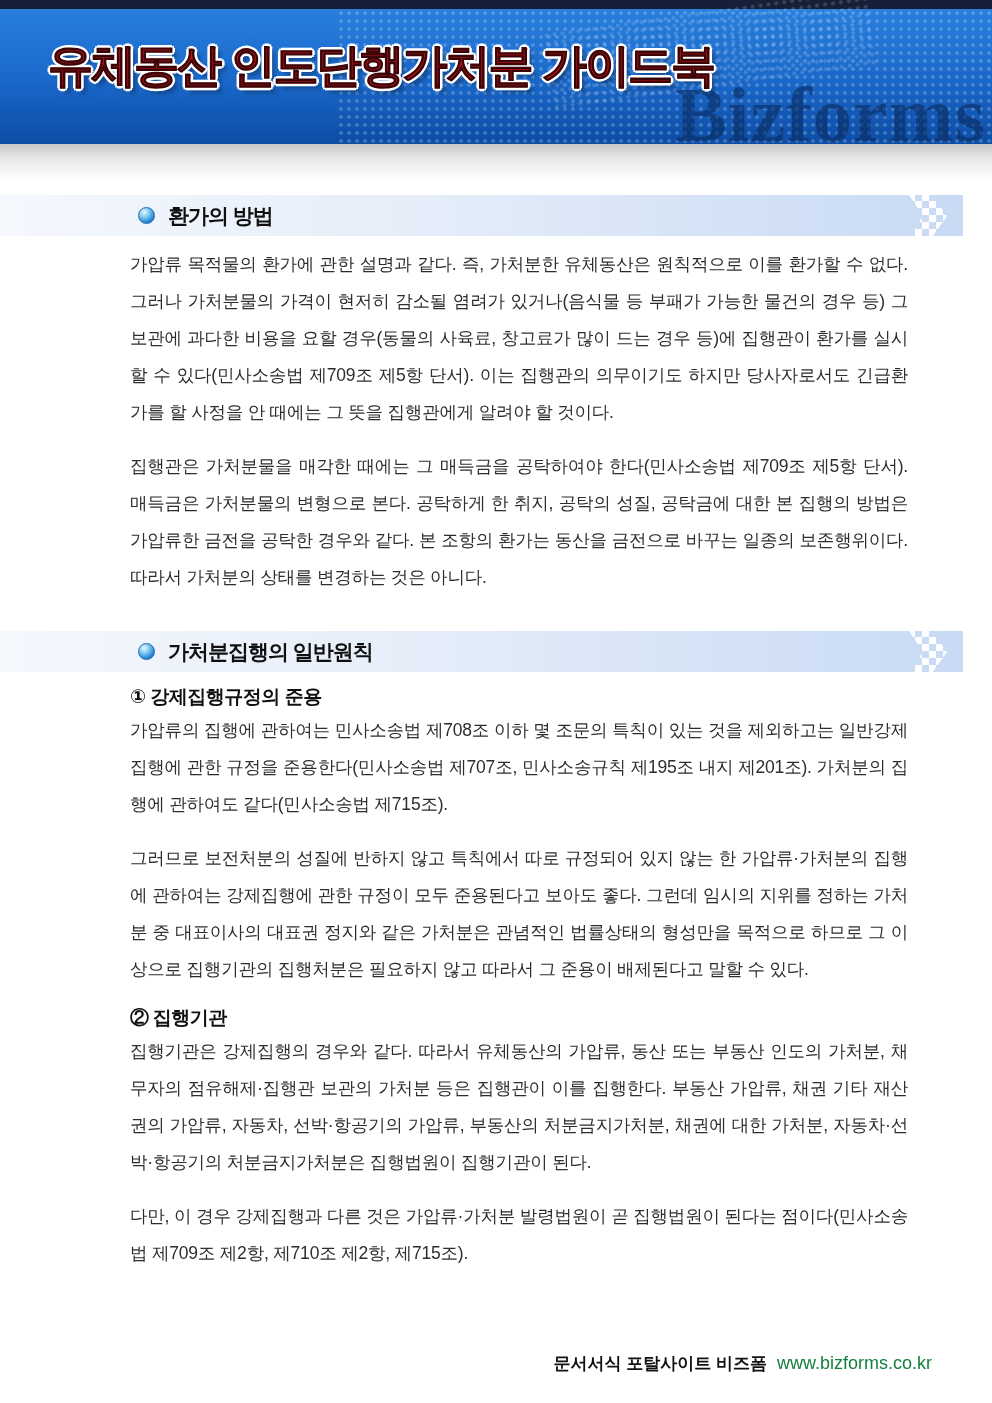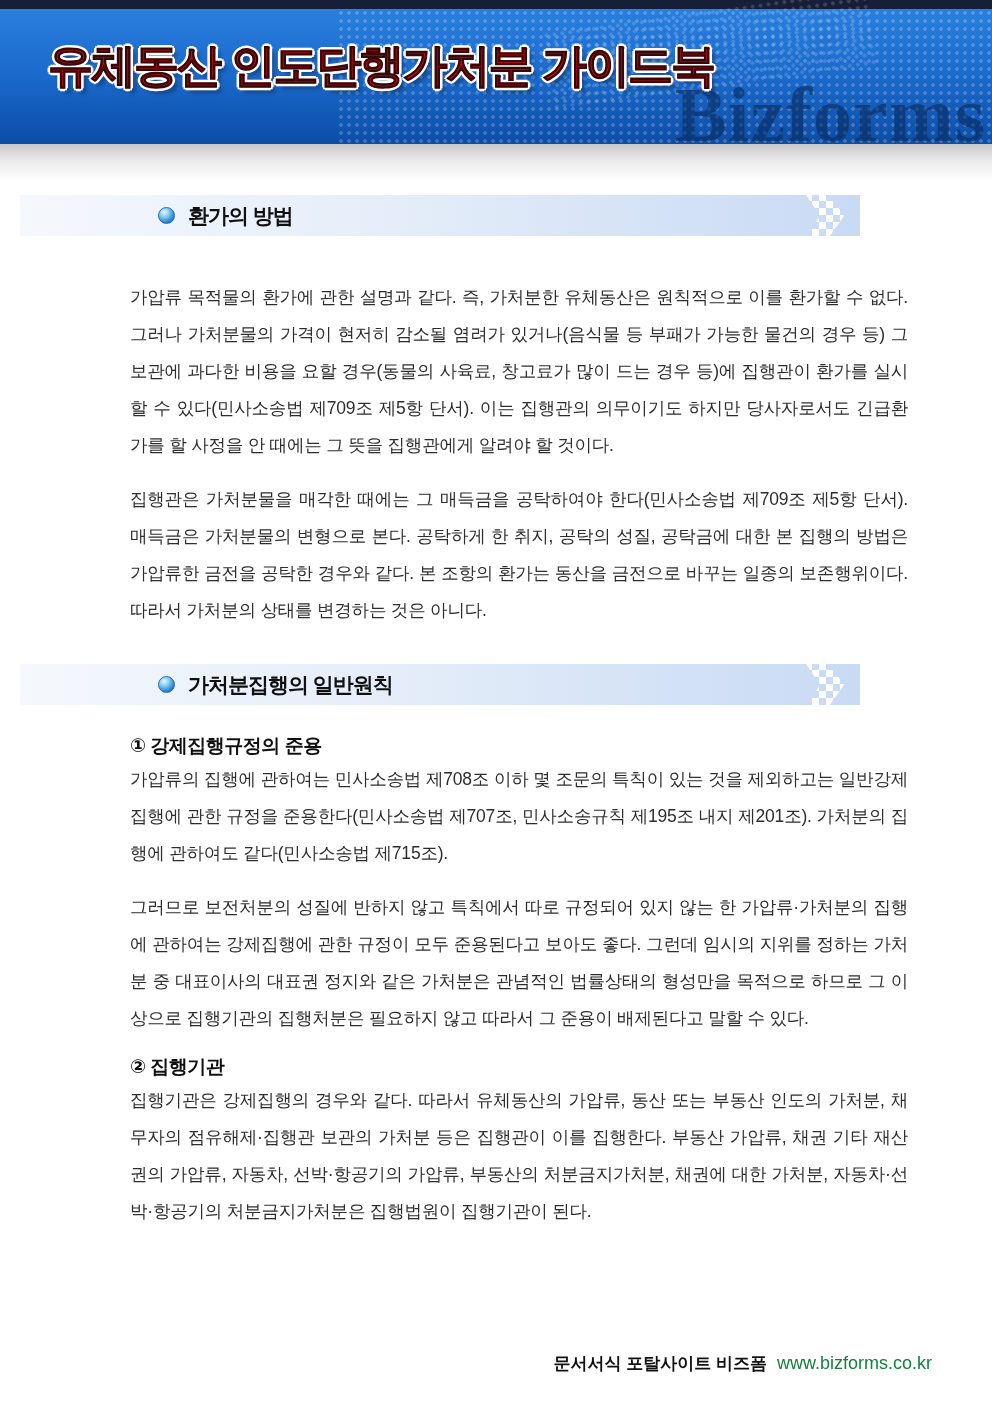--- a/index.html
+++ b/index.html
@@ -59,26 +59,25 @@
     white-space: nowrap;
   }
   .header-shadow {
     height: 36px;
     background: linear-gradient(180deg, #c6c6c6 0%, #e7e7e7 40%, #ffffff 100%);
   }
 
   
   .section-band {
     position: relative;
-    width: 840px;
+    width: 963px;
     height: 41px;
     background: linear-gradient(90deg, #f5f8fd 0%, #e4edf9 45%, #c8daf4 100%);
     display: flex;
     align-items: center;
-    margin-left: 20px;
   }
   .band-1 { margin-top: 15px; }
   .band-2 { margin-top: 35px; }
   .bullet-icon {
     width: 17px; height: 17px;
     margin-left: 138px;
     border-radius: 50%;
     background: radial-gradient(circle at 35% 28%, #eaf7ff 0%, #8fd0f2 30%, #2487d4 70%, #0a56a4 100%);
     border: 1px solid #2a69ae;
     flex: 0 0 auto;
@@ -96,38 +95,38 @@
     width: 46px; height: 44px;
     background: repeating-conic-gradient(#ffffff 0% 25%, rgba(255,255,255,0) 0% 50%) 0 0 / 14px 14px;
     clip-path: polygon(16% 0, 66% 0, 100% 50%, 66% 100%, 16% 100%, 48% 50%);
   }
 
   
   .content {
     margin-left: 130px;
     width: 778px;
   }
-  .content-1 { padding-top: 19px; margin-top: 24px; }
-  .content-2 { padding-top: 18px; }
+  .content-1 { padding-top: 10px; }
+  .content-2 { padding-top: 2px; }
   .body-text {
     margin: 0 0 17px 0;
     font-size: 17.5px;
     line-height: 37px;
     color: #2d2d2d;
     text-align: justify;
     letter-spacing: -0.2px;
   }
   .sub-heading {
     margin: 10px 0 2px 0;
     font-size: 19px;
     font-weight: bold;
     letter-spacing: -0.5px;
     color: #101010;
   }
-  .sub-heading-2 { margin-top: 16px; }
+  .sub-heading-2 { margin-top: 16px; font-family: Liberation Serif, serif; }
 
   
   .footer {
     position: absolute;
     top: 1352px;
     right: 60px;
     white-space: nowrap;
   }
   .footer-label {
     font-size: 17px;
@@ -171,20 +170,21 @@
       <span class="bullet-icon"></span>
       <h2 class="section-title">가처분집행의 일반원칙</h2>
       <span class="chevron"></span>
     </div>
     <div class="content content-2">
       <h3 class="sub-heading">① 강제집행규정의 준용</h3>
       <p class="body-text">가압류의 집행에 관하여는 민사소송법 제708조 이하 몇 조문의 특칙이 있는 것을 제외하고는 일반강제집행에 관한 규정을 준용한다(민사소송법 제707조, 민사소송규칙 제195조 내지 제201조). 가처분의 집행에 관하여도 같다(민사소송법 제715조).</p>
       <p class="body-text">그러므로 보전처분의 성질에 반하지 않고 특칙에서 따로 규정되어 있지 않는 한 가압류·가처분의 집행에 관하여는 강제집행에 관한 규정이 모두 준용된다고 보아도 좋다. 그런데 임시의 지위를 정하는 가처분 중 대표이사의 대표권 정지와 같은 가처분은 관념적인 법률상태의 형성만을 목적으로 하므로 그 이상으로 집행기관의 집행처분은 필요하지 않고 따라서 그 준용이 배제된다고 말할 수 있다.</p>
       <h3 class="sub-heading sub-heading-2">② 집행기관</h3>
       <p class="body-text">집행기관은 강제집행의 경우와 같다. 따라서 유체동산의 가압류, 동산 또는 부동산 인도의 가처분, 채무자의 점유해제·집행관 보관의 가처분 등은 집행관이 이를 집행한다. 부동산 가압류, 채권 기타 재산권의 가압류, 자동차, 선박·항공기의 가압류, 부동산의 처분금지가처분, 채권에 대한 가처분, 자동차·선박·항공기의 처분금지가처분은 집행법원이 집행기관이 된다.</p>
+      <p class="body-text">다만, 이 경우 강제집행과 다른 것은 가압류·가처분 발령법원이 곧 집행법원이 된다는 점이다(민사소송법 제709조 제2항, 제710조 제2항, 제715조).</p>
     </div>
   </section>
 
   <footer class="footer">
     <span class="footer-label">문서서식 포탈사이트 비즈폼</span><span class="footer-url">www.bizforms.co.kr</span>
   </footer>
 
 </div>
 
 </body></html>

